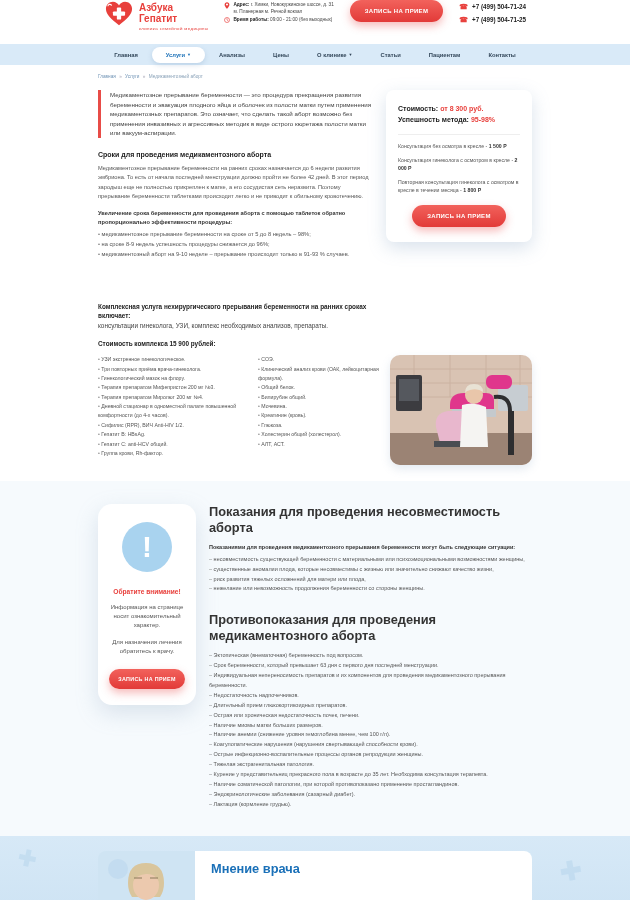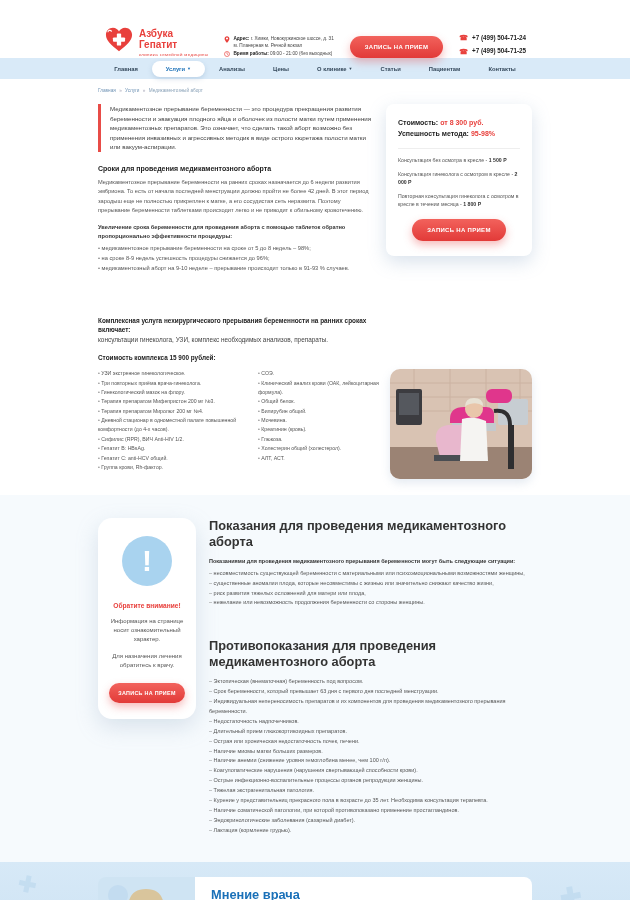--- a/index.html
+++ b/index.html
@@ -5,21 +5,21 @@
   * { margin:0; padding:0; box-sizing:border-box; }
   html,body { width:630px; }
   body {
     font-family:"Liberation Sans", sans-serif;
     width:630px; height:900px; overflow:hidden;
     background:#ffffff; color:#333;
   }
   .container { width:434px; margin:0 auto; }
 
   
-  .header { height:58px; display:flex; align-items:flex-end; justify-content:center; gap:16px; background:#fff; }
+  .header { height:44px; display:flex; align-items:flex-start; justify-content:center; gap:16px; background:#fff; }
   .logo { display:flex; align-items:center; gap:5px; }
   .logo-txt .l1 { font-size:10px; font-weight:bold; color:#e8403c; line-height:1.1; }
   .logo-sub { font-size:4.4px; color:#e8403c; letter-spacing:.4px; margin-top:2px; }
   .hinfo { font-size:4.7px; color:#444; line-height:1.5; }
   .hinfo .row { display:flex; gap:3px; align-items:flex-start; margin:1px 0; }
   .hinfo b { color:#222; }
   .hicon { width:6px; flex:0 0 6px; margin-top:1px; }
   .btn-red {
     display:inline-block; background:linear-gradient(180deg,#f2625c,#e23a38);
     color:#fff; font-weight:bold; border:none; cursor:pointer;
@@ -99,21 +99,21 @@
   }
   .notice-title { color:#e8403c; font-weight:bold; font-size:6.6px; margin-top:16px; }
   .notice-p { font-size:6px; color:#555; line-height:1.5; margin-top:8px; }
   .notice-btn { margin-top:13px; padding:7px 9px; font-size:5.4px; border-radius:10px; }
   .ls-content { flex:1; }
   h2.sec-title { font-size:12.8px; font-weight:bold; color:#333; line-height:1.25; }
   .ls-content .lead-bold { font-size:5.5px; margin-top:7px; }
   ul.hyplist { list-style:none; margin-top:3px; }
   ul.hyplist li { font-size:5.5px; color:#555; line-height:1.8; }
   ul.hyplist li::before { content:"–  "; color:#777; }
-  .mt18 { margin-top:30px; }
+  .mt18 { margin-top:18px; }
 
   
   .blue-section {
     background:linear-gradient(180deg,#d7e9f7,#c4ddf0); padding:15px 0 0;
     min-height:163px; position:relative; overflow:hidden;
   }
   .doc-row { display:flex; gap:0; align-items:stretch; position:relative; }
   .doc-photo { width:97px; flex:0 0 97px; border-radius:8px 0 0 8px; overflow:hidden; }
   .doc-card { flex:1; background:#fff; border-radius:0 8px 8px 0; padding:10px 16px 12px; }
   .doc-sec-title { font-size:12.8px; font-weight:bold; color:#1a70b8; }
@@ -328,21 +328,21 @@
       <div class="notice-circle">
         <span>!</span>
       </div>
       <div class="notice-title">Обратите внимание!</div>
       <p class="notice-p">Информация на странице носит ознакомительный характер.</p>
       <p class="notice-p">Для назначения лечения обратитесь к врачу.</p>
       <button class="btn-red notice-btn">ЗАПИСЬ НА ПРИЕМ</button>
     </aside>
 
     <div class="ls-content">
-      <h2 class="sec-title">Показания для проведения медикаментозного аборта</h2>
+      <h2 class="sec-title">Показания для проведения несовместимость аборта</h2>
       <div class="lead-bold">Показаниями для проведения медикаментозного прерывания беременности могут быть следующие ситуации:</div>
       <ul class="hyplist">
           <li>несовместимость существующей беременности с материальными или психоэмоциональными возможностями женщины,</li>
           <li>существенные аномалии плода, которые несовместимы с жизнью или значительно снижают качество жизни,</li>
           <li>риск развития тяжелых осложнений для матери или плода,</li>
           <li>нежелание или невозможность продолжения беременности со стороны женщины.</li>
         </ul>
 
       <h2 class="sec-title mt18">Противопоказания для проведения медикаментозного аборта</h2>
       <ul class="hyplist" style="margin-top:7px">

